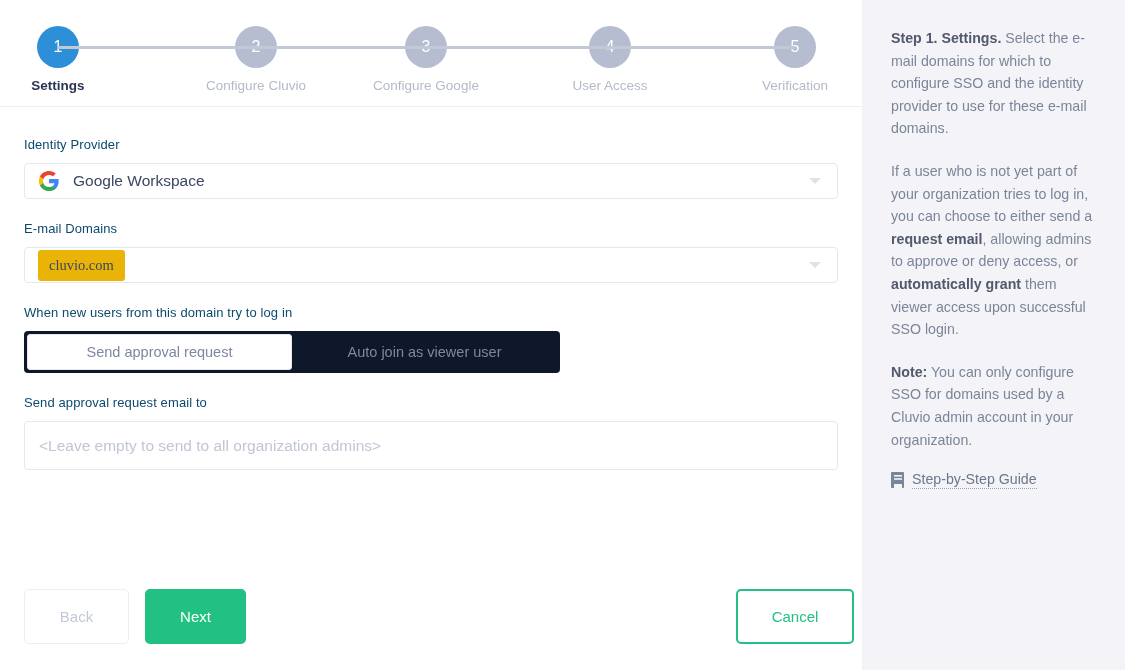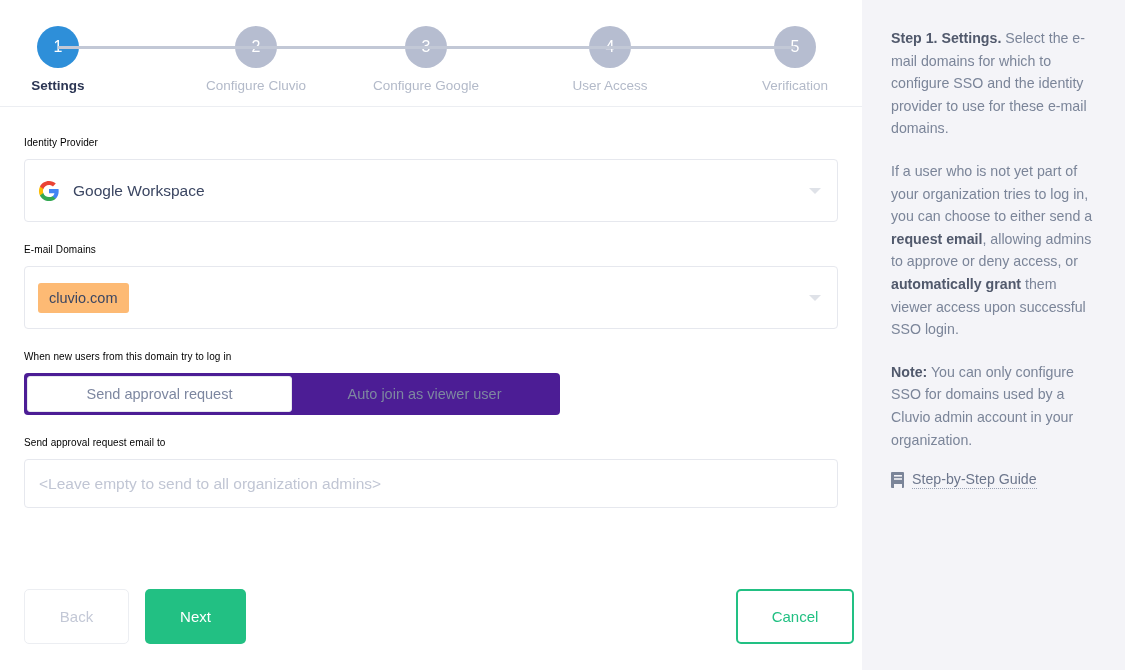--- a/index.html
+++ b/index.html
@@ -95,29 +95,29 @@
   }
 
   
   .form-body {
     padding: 30px 24px 0 24px;
   }
 
   .field { margin-bottom: 22px; }
 
   .field-label {
-    font-size: 10px;
-    color: #000000;
+    font-size: 13px;
+    color: #0c4a6e;
     margin-bottom: 11px;
     letter-spacing: .1px;
   }
 
   .select-box {
     position: relative;
-    height: 63px;
+    height: 36px;
     border: 1px solid #e6e8ee;
     border-radius: 4px;
     background: #ffffff;
     display: flex;
     align-items: center;
     padding: 0 34px 0 13px;
   }
 
   .select-box .caret {
     position: absolute;
@@ -138,31 +138,32 @@
     margin-right: 13px;
   }
 
   .select-value {
     font-size: 15.5px;
     color: #3b4662;
   }
 
   .tag {
     display: inline-block;
-    background: #fdba74;
+    background: #eab308;
     border-radius: 3px;
     padding: 7px 11px;
     font-size: 14.5px;
     color: #3b4662;
+    font-family: Liberation Serif, serif;
   }
 
   
   .segmented {
     display: inline-flex;
-    background: #4c1d95;
+    background: #0f172a;
     border-radius: 4px;
     padding: 3px;
     height: 42px;
     width: 536px;
   }
 
   .segment {
     flex: 1;
     display: flex;
     align-items: center;

